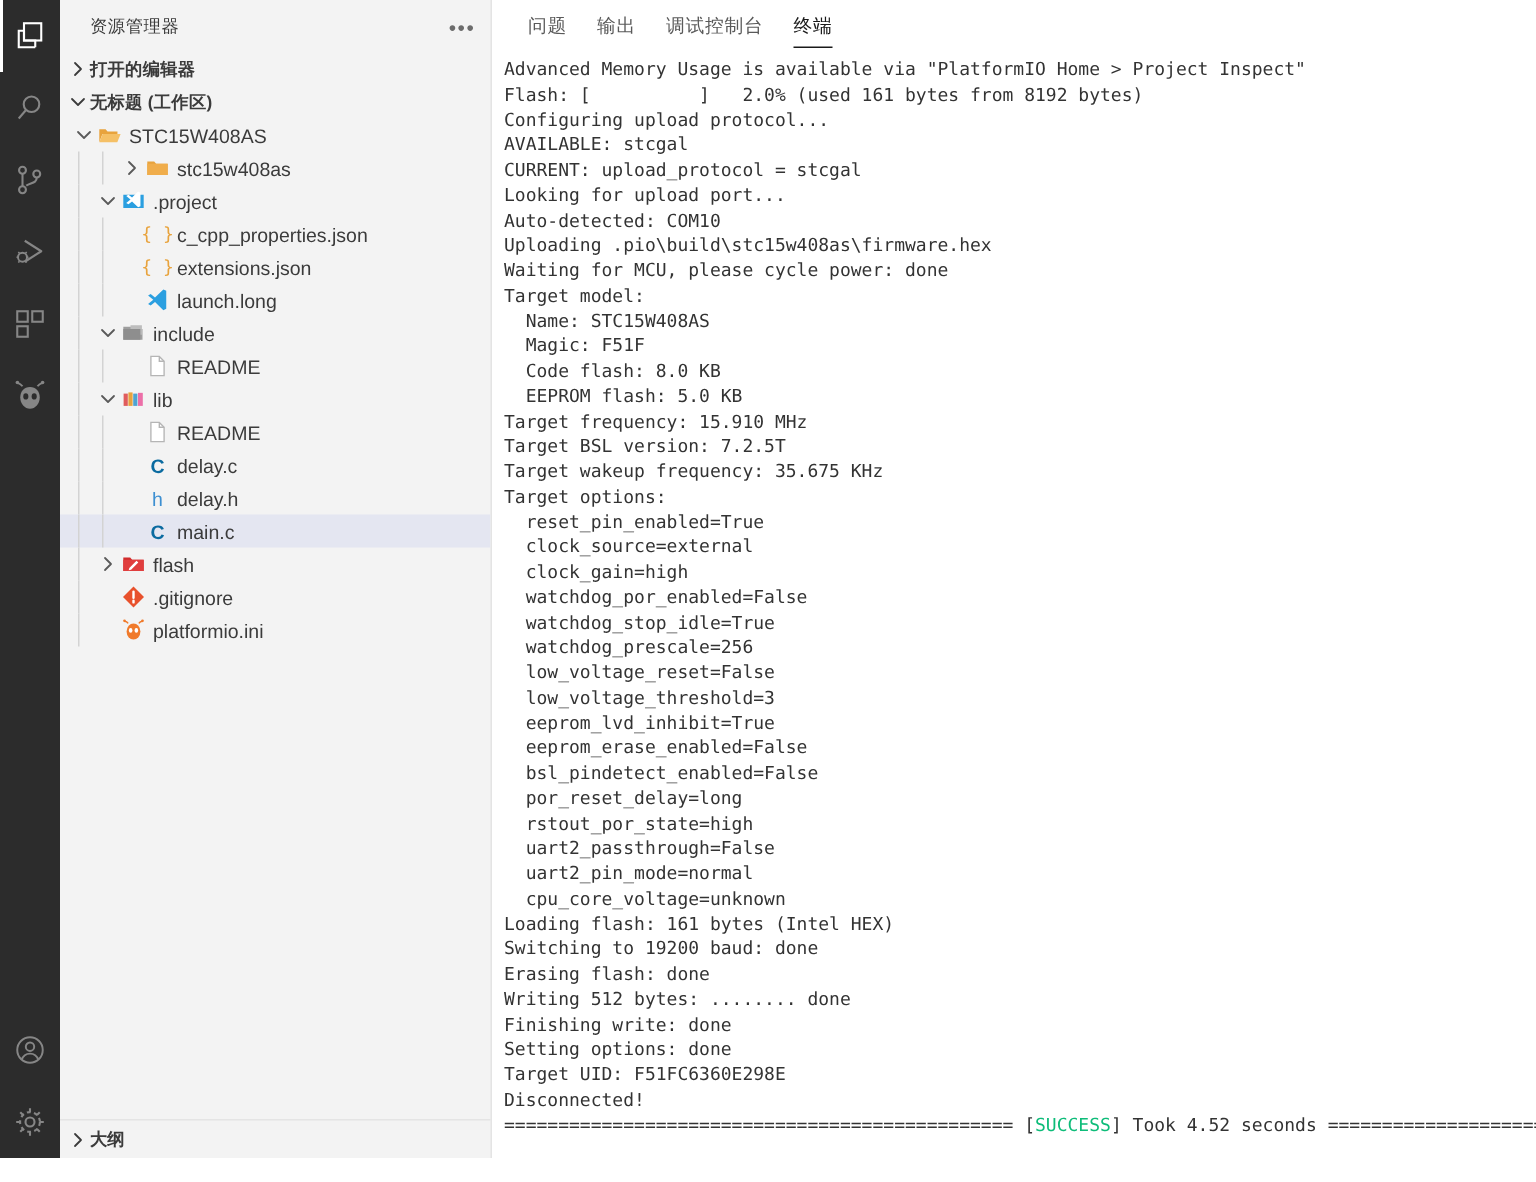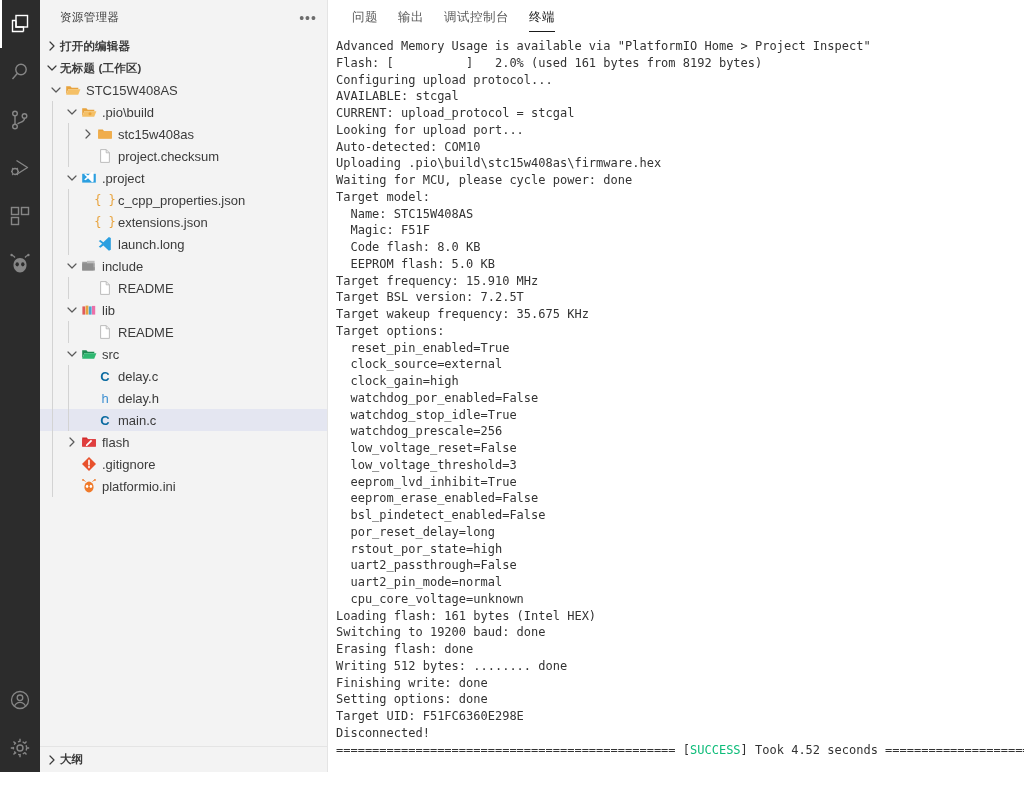--- a/index.html
+++ b/index.html
@@ -301,68 +301,36 @@
             </span>
             <span class="ticon">
               <svg width="16" height="16" viewBox="0 0 16 16" fill="none">
                 <path d="M1.2 12.8V4.2h4.2l1.3 1.5h6.6v1.6H3.3L1.2 12.8Z" fill="#e8a33d"></path>
                 <path d="M1.2 12.8 3.4 7.3h12L13.2 12.8H1.2Z" fill="#f5c066"></path>
               </svg>
             </span>
             <span class="tlabel">STC15W408AS</span>
           </div>
           <div class="trow">
-            <div class="tindent" style="width: 24px;">
-              <div class="guide" style="left: 12px;"></div>
-            </div>
-            <span class="chev">
-              <svg width="16" height="16" viewBox="0 0 16 16" fill="none">
-                <path d="M4 6L8 10L12 6" stroke="#5a5a5a" stroke-width="1.2" stroke-linecap="round" stroke-linejoin="round"></path>
-              </svg>
-            </span>
-            <span class="ticon">
-              <svg width="16" height="16" viewBox="0 0 16 16" fill="none">
-                <path d="M1.2 12.8V4.2h4.2l1.3 1.5h6.6v1.6H3.3L1.2 12.8Z" fill="#e8a33d"></path>
-                <path d="M1.2 12.8 3.4 7.3h12L13.2 12.8H1.2Z" fill="#f5c066"></path>
-                <circle cx="9" cy="9.8" r="1.5" fill="#e8a33d"></circle>
-              </svg>
-            </span>
-            <span class="tlabel">.pio\build</span>
-          </div>
-          <div class="trow">
             <div class="tindent" style="width: 40px;">
               <div class="guide" style="left: 12px;"></div>
               <div class="guide" style="left: 28px;"></div>
             </div>
             <span class="chev">
               <svg width="16" height="16" viewBox="0 0 16 16" fill="none">
                 <path d="M6 4L10 8L6 12" stroke="#5a5a5a" stroke-width="1.2" stroke-linecap="round" stroke-linejoin="round"></path>
               </svg>
             </span>
             <span class="ticon">
               <svg width="16" height="16" viewBox="0 0 16 16" fill="none">
                 <path d="M1.2 3.6h4.6l1.3 1.6h7.7v7.4H1.2V3.6Z" fill="#e8a33d"></path>
                 <path d="M1.2 5.2h13.6v7.4H1.2V5.2Z" fill="#f0ad4b"></path>
               </svg>
             </span>
             <span class="tlabel">stc15w408as</span>
-          </div>
-          <div class="trow">
-            <div class="tindent" style="width: 40px;">
-              <div class="guide" style="left: 12px;"></div>
-              <div class="guide" style="left: 28px;"></div>
-            </div>
-            <span class="chev"></span>
-            <span class="ticon">
-              <svg width="16" height="16" viewBox="0 0 16 16" fill="none">
-                <path d="M3.6 1.6h5.6l3.2 3.2v9.6H3.6V1.6Z" fill="#ffffff" stroke="#b5b5b5" stroke-width="0.9"></path>
-                <path d="M9.2 1.6v3.2h3.2" fill="none" stroke="#b5b5b5" stroke-width="0.9"></path>
-              </svg>
-            </span>
-            <span class="tlabel">project.checksum</span>
           </div>
           <div class="trow">
             <div class="tindent" style="width: 24px;">
               <div class="guide" style="left: 12px;"></div>
             </div>
             <span class="chev">
               <svg width="16" height="16" viewBox="0 0 16 16" fill="none">
                 <path d="M4 6L8 10L12 6" stroke="#5a5a5a" stroke-width="1.2" stroke-linecap="round" stroke-linejoin="round"></path>
               </svg>
             </span>
@@ -466,37 +434,20 @@
               <div class="guide" style="left: 28px;"></div>
             </div>
             <span class="chev"></span>
             <span class="ticon">
               <svg width="16" height="16" viewBox="0 0 16 16" fill="none">
                 <path d="M3.6 1.6h5.6l3.2 3.2v9.6H3.6V1.6Z" fill="#ffffff" stroke="#b5b5b5" stroke-width="0.9"></path>
                 <path d="M9.2 1.6v3.2h3.2" fill="none" stroke="#b5b5b5" stroke-width="0.9"></path>
               </svg>
             </span>
             <span class="tlabel">README</span>
-          </div>
-          <div class="trow">
-            <div class="tindent" style="width: 24px;">
-              <div class="guide" style="left: 12px;"></div>
-            </div>
-            <span class="chev">
-              <svg width="16" height="16" viewBox="0 0 16 16" fill="none">
-                <path d="M4 6L8 10L12 6" stroke="#5a5a5a" stroke-width="1.2" stroke-linecap="round" stroke-linejoin="round"></path>
-              </svg>
-            </span>
-            <span class="ticon">
-              <svg width="16" height="16" viewBox="0 0 16 16" fill="none">
-                <path d="M1.2 12.8V4.2h4.2l1.3 1.5h6.6v1.6H3.3L1.2 12.8Z" fill="#1f8a52"></path>
-                <path d="M1.2 12.8 3.4 7.3h12L13.2 12.8H1.2Z" fill="#2eb870"></path>
-              </svg>
-            </span>
-            <span class="tlabel">src</span>
           </div>
           <div class="trow">
             <div class="tindent" style="width: 40px;">
               <div class="guide" style="left: 12px;"></div>
               <div class="guide" style="left: 28px;"></div>
             </div>
             <span class="chev"></span>
             <span class="ticon">
               <span style="color:#0b6ba0;font-family:'Liberation Sans',sans-serif;font-weight:bold;font-size:13px;">C</span>
             </span>

